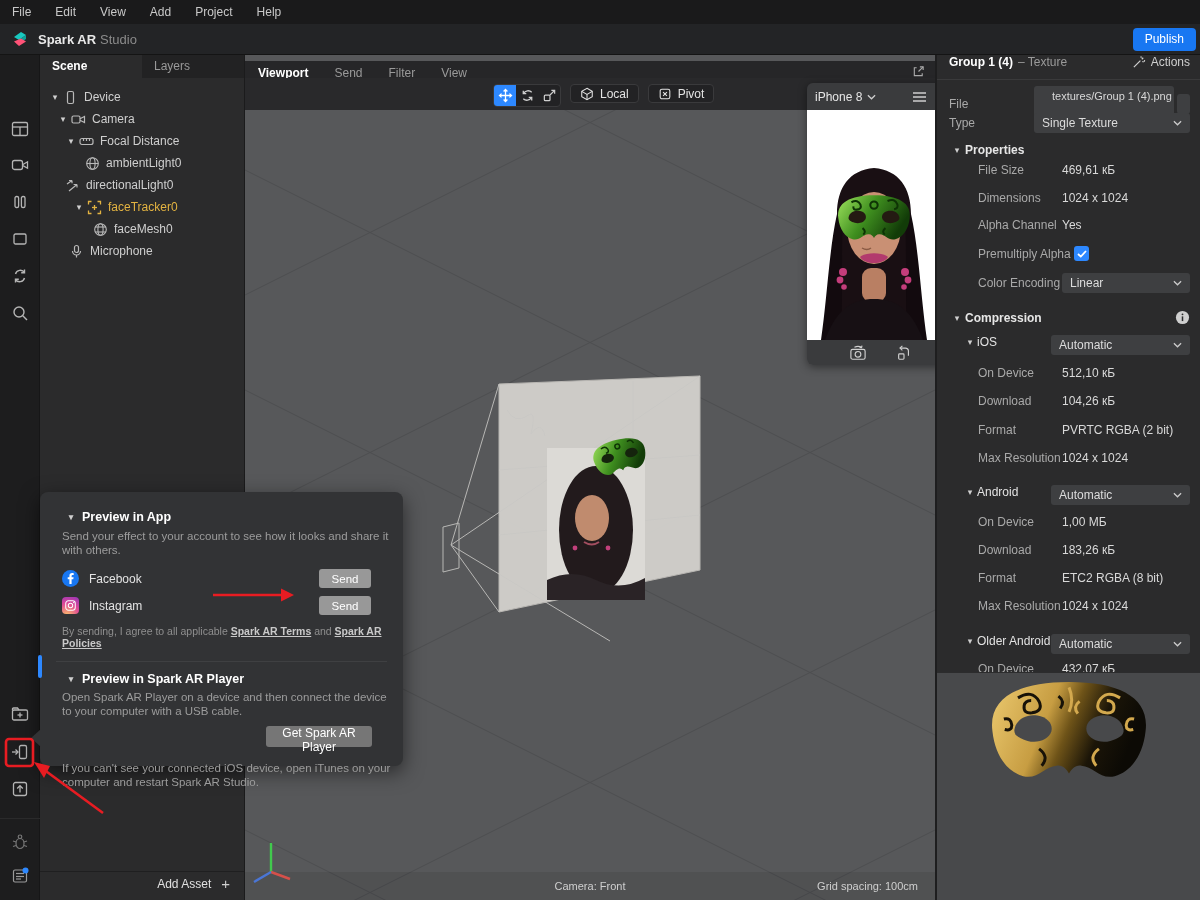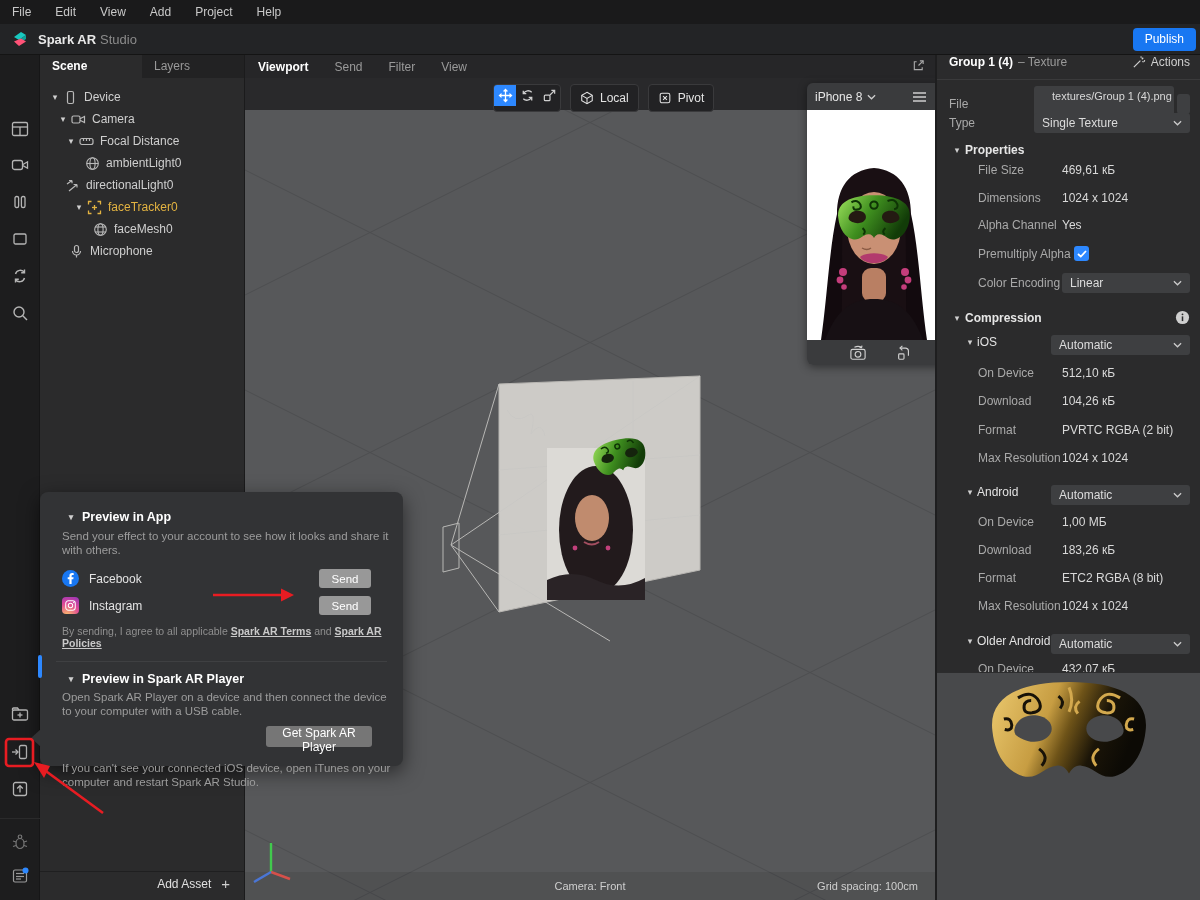--- a/index.html
+++ b/index.html
@@ -26,31 +26,31 @@
 .tree{padding-top:8px}
 .trow{height:22px;display:flex;align-items:center;font-size:12px;color:#cfcfcf;white-space:nowrap}
 .tw{width:14px;font-size:9px;color:#cfcfcf;text-align:center;flex:none}
 .ti{width:15px;height:15px;margin:0 6px 0 1px;flex:none;color:#b9b9b9}
 .trow.sel{color:#e3b341}
 .trow.sel .ti{color:#e3b341}
 .addasset{position:absolute;right:14px;bottom:8px;font-size:12px;color:#e0e0e0;display:flex;align-items:center;gap:10px;border-top:0}
 .scene-bot-div{position:absolute;left:0;bottom:28px;width:100%;border-top:1px solid #1f1f20}
 
 .vp{position:absolute;left:245px;top:55px;width:690px;height:845px;background:#57585a;z-index:1}
-.vph{position:absolute;left:0;top:0;width:100%;height:23px;background:#262628;display:flex;align-items:center}
+.vph{position:absolute;left:0;top:6px;width:100%;height:23px;background:#262628;display:flex;align-items:center}
 .vptab{font-size:12px;color:#9a9a9a;padding:0 13px}
 .vptab.active{color:#fff;font-weight:bold}
 .vph-ext{position:absolute;right:10px;top:4px;color:#aaa}
 .vpsub{position:absolute;left:0;top:23px;width:100%;height:32px;background:#29292b}
 .vcanvas{position:absolute;left:0;top:55px;width:690px;height:790px}
 .tools{position:absolute;top:29px;left:248px;display:flex;gap:9px;z-index:3}
 .tgroup{display:flex;background:#222224;border-radius:4px;overflow:hidden;border:1px solid #3a3a3c}
 .tbtn{width:22px;height:21px;display:flex;align-items:center;justify-content:center;color:#cfcfcf}
 .tbtn.on{background:#2d88ff;color:#fff}
-.tlabelbtn{display:flex;align-items:center;gap:6px;background:#222224;border:1px solid #3a3a3c;border-radius:4px;height:28px;padding:0 9px;color:#e3e3e3;font-size:12px}
+.tlabelbtn{display:flex;align-items:center;gap:6px;background:#222224;border:1px solid #3a3a3c;border-radius:4px;height:19px;padding:0 9px;color:#e3e3e3;font-size:12px}
 
 .phone{position:absolute;left:562px;top:28px;width:147px;height:282px;border-radius:6px;overflow:hidden;box-shadow:0 2px 10px rgba(0,0,0,.45);z-index:3}
 .ph-h{height:27px;background:#3a3b3d;display:flex;align-items:center;color:#e6e6e6;font-size:12px;padding:0 8px;gap:5px}
 .ph-img{height:230px;background:#fff}
 .ph-f{height:25px;background:#3a3b3d;display:flex;align-items:center;justify-content:space-around;padding:0 28px;color:#cfcfcf}
 .vstat{position:absolute;font-size:11px;color:#cfcfcf;z-index:2}
 
 .insp{position:absolute;left:935px;top:55px;width:265px;height:845px;background:#2b2b2c;border-left:2px solid #1e1e1f;z-index:4}
 .ihead{position:absolute;left:0;top:0;width:100%;height:25px;border-bottom:1px solid #3a3a3b;display:flex;align-items:flex-start;padding:0 10px 0 12px;font-size:12px}
 .ititle{color:#fff;font-weight:bold}

